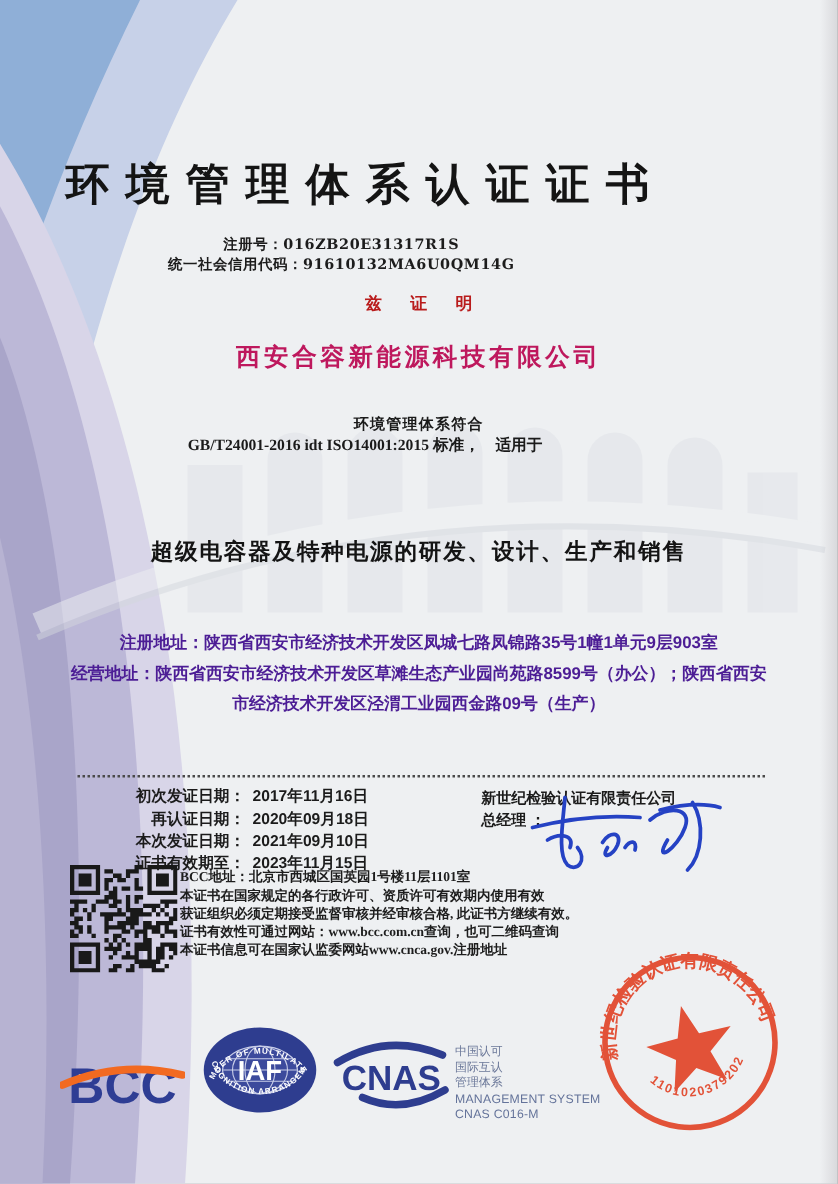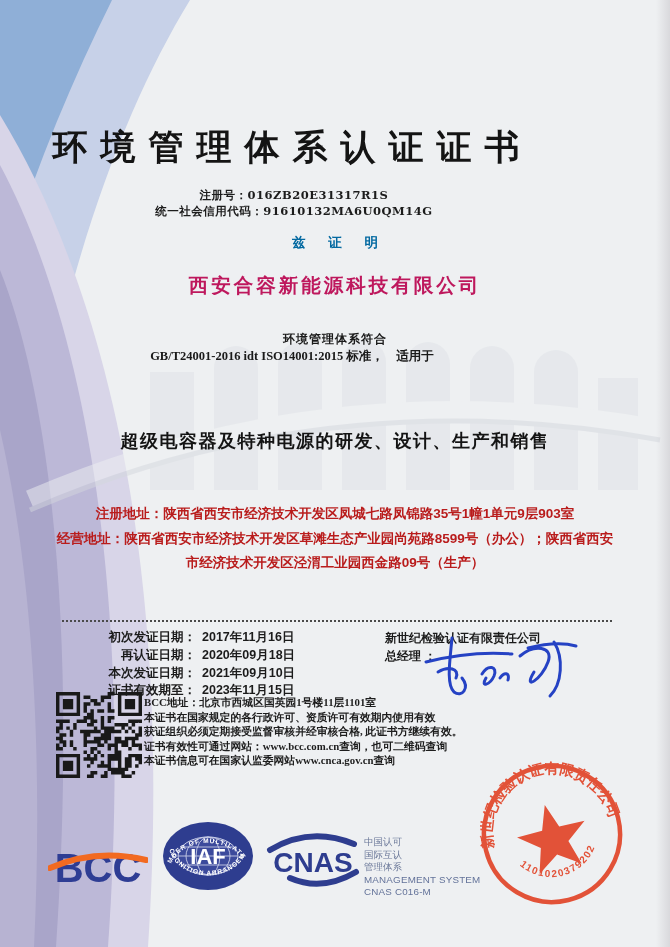--- a/index.html
+++ b/index.html
@@ -14,27 +14,27 @@
 
   .cert-title{
     left:0;top:124px;width:572px;text-align:center;
     font-family:"DejaVu Serif","Liberation Serif",serif;
     font-size:35px;font-weight:600;letter-spacing:13px;color:#141414;
     text-indent:13px;
   }
   .reg-line{
     left:0;top:188px;width:546px;text-align:center;
     font-family:"DejaVu Serif","Liberation Serif",serif;
-    font-size:11.5px;font-weight:bold;color:#1c1c1c;letter-spacing:.5px;padding-left:21px;
+    font-size:11.5px;font-weight:bold;color:#1c1c1c;letter-spacing:.5px;
   }
   .reg-line2{top:204px;}
   .hereby{
     left:0;top:234px;width:670px;text-align:center;
     font-family:"DejaVu Serif","Liberation Serif",serif;
-    font-size:13.5px;font-weight:bold;letter-spacing:9px;text-indent:9px;color:#0369a1;
+    font-size:13.5px;font-weight:bold;letter-spacing:9px;text-indent:9px;color:#b91c1c;
   }
   .company{
     left:0;top:272px;width:670px;text-align:center;
     font-family:"DejaVu Serif","Liberation Serif",serif;
     font-size:19.5px;font-weight:600;letter-spacing:3px;color:#be185d;
   }
   .sys-line{
     left:0;top:331px;width:670px;text-align:center;
     font-size:12px;font-weight:bold;color:#1a1a1a;letter-spacing:1px;
   }
@@ -43,21 +43,21 @@
     font-family:"Liberation Serif",serif;
     font-size:12.5px;font-weight:bold;color:#1a1a1a;
   }
   .scope{
     left:0;top:429px;width:670px;text-align:center;
     font-family:"DejaVu Serif","Liberation Serif",serif;
     font-size:18px;font-weight:600;letter-spacing:1.5px;color:#141414;
   }
   .addresses{
     left:52px;top:502px;width:566px;text-align:center;
-    font-size:13.5px;font-weight:bold;line-height:24.5px;color:#b91c1c;
+    font-size:13.5px;font-weight:bold;line-height:24.5px;color:#4c1d95;
   }
   .addresses p{margin:0;}
   .dotted-sep{
     left:62px;top:620px;width:550px;height:0;
     border-top:2px dotted #4a4a4a;
   }
   .dates{
     left:84px;top:629px;font-size:12.5px;font-weight:bold;color:#1b1b1b;
   }
   .dates .row{display:flex;line-height:17.8px;}
@@ -182,21 +182,21 @@
 
     <svg id="qr-svg" class="abs qr" width="86" height="86" viewBox="0 0 80 80">
         <path d="M48.0,0.0h3.2v3.2h-3.2zM51.2,0.0h3.2v3.2h-3.2zM25.6,3.2h3.2v3.2h-3.2zM28.8,3.2h3.2v3.2h-3.2zM41.6,3.2h3.2v3.2h-3.2zM44.8,3.2h3.2v3.2h-3.2zM48.0,3.2h3.2v3.2h-3.2zM32.0,6.4h3.2v3.2h-3.2zM35.2,6.4h3.2v3.2h-3.2zM41.6,6.4h3.2v3.2h-3.2zM25.6,9.6h3.2v3.2h-3.2zM28.8,9.6h3.2v3.2h-3.2zM35.2,9.6h3.2v3.2h-3.2zM38.4,9.6h3.2v3.2h-3.2zM48.0,9.6h3.2v3.2h-3.2zM25.6,12.8h3.2v3.2h-3.2zM48.0,12.8h3.2v3.2h-3.2zM25.6,16.0h3.2v3.2h-3.2zM32.0,16.0h3.2v3.2h-3.2zM38.4,16.0h3.2v3.2h-3.2zM41.6,16.0h3.2v3.2h-3.2zM48.0,16.0h3.2v3.2h-3.2zM51.2,16.0h3.2v3.2h-3.2zM28.8,19.2h3.2v3.2h-3.2zM32.0,19.2h3.2v3.2h-3.2zM25.6,22.4h3.2v3.2h-3.2zM28.8,22.4h3.2v3.2h-3.2zM32.0,22.4h3.2v3.2h-3.2zM41.6,22.4h3.2v3.2h-3.2zM48.0,22.4h3.2v3.2h-3.2zM51.2,22.4h3.2v3.2h-3.2zM0.0,25.6h3.2v3.2h-3.2zM3.2,25.6h3.2v3.2h-3.2zM6.4,25.6h3.2v3.2h-3.2zM9.6,25.6h3.2v3.2h-3.2zM19.2,25.6h3.2v3.2h-3.2zM22.4,25.6h3.2v3.2h-3.2zM25.6,25.6h3.2v3.2h-3.2zM32.0,25.6h3.2v3.2h-3.2zM35.2,25.6h3.2v3.2h-3.2zM41.6,25.6h3.2v3.2h-3.2zM48.0,25.6h3.2v3.2h-3.2zM67.2,25.6h3.2v3.2h-3.2zM70.4,25.6h3.2v3.2h-3.2zM73.6,25.6h3.2v3.2h-3.2zM76.8,25.6h3.2v3.2h-3.2zM3.2,28.8h3.2v3.2h-3.2zM16.0,28.8h3.2v3.2h-3.2zM28.8,28.8h3.2v3.2h-3.2zM32.0,28.8h3.2v3.2h-3.2zM41.6,28.8h3.2v3.2h-3.2zM54.4,28.8h3.2v3.2h-3.2zM57.6,28.8h3.2v3.2h-3.2zM60.8,28.8h3.2v3.2h-3.2zM64.0,28.8h3.2v3.2h-3.2zM70.4,28.8h3.2v3.2h-3.2zM0.0,32.0h3.2v3.2h-3.2zM3.2,32.0h3.2v3.2h-3.2zM9.6,32.0h3.2v3.2h-3.2zM16.0,32.0h3.2v3.2h-3.2zM35.2,32.0h3.2v3.2h-3.2zM41.6,32.0h3.2v3.2h-3.2zM44.8,32.0h3.2v3.2h-3.2zM48.0,32.0h3.2v3.2h-3.2zM51.2,32.0h3.2v3.2h-3.2zM60.8,32.0h3.2v3.2h-3.2zM67.2,32.0h3.2v3.2h-3.2zM76.8,32.0h3.2v3.2h-3.2zM0.0,35.2h3.2v3.2h-3.2zM12.8,35.2h3.2v3.2h-3.2zM22.4,35.2h3.2v3.2h-3.2zM25.6,35.2h3.2v3.2h-3.2zM28.8,35.2h3.2v3.2h-3.2zM32.0,35.2h3.2v3.2h-3.2zM35.2,35.2h3.2v3.2h-3.2zM38.4,35.2h3.2v3.2h-3.2zM44.8,35.2h3.2v3.2h-3.2zM48.0,35.2h3.2v3.2h-3.2zM51.2,35.2h3.2v3.2h-3.2zM54.4,35.2h3.2v3.2h-3.2zM57.6,35.2h3.2v3.2h-3.2zM64.0,35.2h3.2v3.2h-3.2zM70.4,35.2h3.2v3.2h-3.2zM76.8,35.2h3.2v3.2h-3.2zM3.2,38.4h3.2v3.2h-3.2zM6.4,38.4h3.2v3.2h-3.2zM12.8,38.4h3.2v3.2h-3.2zM25.6,38.4h3.2v3.2h-3.2zM28.8,38.4h3.2v3.2h-3.2zM41.6,38.4h3.2v3.2h-3.2zM44.8,38.4h3.2v3.2h-3.2zM48.0,38.4h3.2v3.2h-3.2zM73.6,38.4h3.2v3.2h-3.2zM76.8,38.4h3.2v3.2h-3.2zM0.0,41.6h3.2v3.2h-3.2zM3.2,41.6h3.2v3.2h-3.2zM25.6,41.6h3.2v3.2h-3.2zM35.2,41.6h3.2v3.2h-3.2zM38.4,41.6h3.2v3.2h-3.2zM41.6,41.6h3.2v3.2h-3.2zM44.8,41.6h3.2v3.2h-3.2zM48.0,41.6h3.2v3.2h-3.2zM54.4,41.6h3.2v3.2h-3.2zM57.6,41.6h3.2v3.2h-3.2zM64.0,41.6h3.2v3.2h-3.2zM67.2,41.6h3.2v3.2h-3.2zM70.4,41.6h3.2v3.2h-3.2zM73.6,41.6h3.2v3.2h-3.2zM3.2,44.8h3.2v3.2h-3.2zM6.4,44.8h3.2v3.2h-3.2zM12.8,44.8h3.2v3.2h-3.2zM25.6,44.8h3.2v3.2h-3.2zM28.8,44.8h3.2v3.2h-3.2zM32.0,44.8h3.2v3.2h-3.2zM35.2,44.8h3.2v3.2h-3.2zM38.4,44.8h3.2v3.2h-3.2zM44.8,44.8h3.2v3.2h-3.2zM54.4,44.8h3.2v3.2h-3.2zM57.6,44.8h3.2v3.2h-3.2zM60.8,44.8h3.2v3.2h-3.2zM64.0,44.8h3.2v3.2h-3.2zM70.4,44.8h3.2v3.2h-3.2zM0.0,48.0h3.2v3.2h-3.2zM6.4,48.0h3.2v3.2h-3.2zM12.8,48.0h3.2v3.2h-3.2zM25.6,48.0h3.2v3.2h-3.2zM38.4,48.0h3.2v3.2h-3.2zM41.6,48.0h3.2v3.2h-3.2zM48.0,48.0h3.2v3.2h-3.2zM51.2,48.0h3.2v3.2h-3.2zM54.4,48.0h3.2v3.2h-3.2zM60.8,48.0h3.2v3.2h-3.2zM64.0,48.0h3.2v3.2h-3.2zM70.4,48.0h3.2v3.2h-3.2zM73.6,48.0h3.2v3.2h-3.2zM76.8,48.0h3.2v3.2h-3.2zM0.0,51.2h3.2v3.2h-3.2zM3.2,51.2h3.2v3.2h-3.2zM16.0,51.2h3.2v3.2h-3.2zM32.0,51.2h3.2v3.2h-3.2zM35.2,51.2h3.2v3.2h-3.2zM48.0,51.2h3.2v3.2h-3.2zM54.4,51.2h3.2v3.2h-3.2zM67.2,51.2h3.2v3.2h-3.2zM76.8,51.2h3.2v3.2h-3.2zM25.6,54.4h3.2v3.2h-3.2zM32.0,54.4h3.2v3.2h-3.2zM38.4,54.4h3.2v3.2h-3.2zM54.4,54.4h3.2v3.2h-3.2zM57.6,54.4h3.2v3.2h-3.2zM28.8,57.6h3.2v3.2h-3.2zM35.2,57.6h3.2v3.2h-3.2zM41.6,57.6h3.2v3.2h-3.2zM48.0,57.6h3.2v3.2h-3.2zM51.2,57.6h3.2v3.2h-3.2zM54.4,57.6h3.2v3.2h-3.2zM57.6,57.6h3.2v3.2h-3.2zM67.2,57.6h3.2v3.2h-3.2zM70.4,57.6h3.2v3.2h-3.2zM73.6,57.6h3.2v3.2h-3.2zM76.8,57.6h3.2v3.2h-3.2zM25.6,60.8h3.2v3.2h-3.2zM28.8,60.8h3.2v3.2h-3.2zM32.0,60.8h3.2v3.2h-3.2zM35.2,60.8h3.2v3.2h-3.2zM48.0,60.8h3.2v3.2h-3.2zM51.2,60.8h3.2v3.2h-3.2zM54.4,60.8h3.2v3.2h-3.2zM57.6,60.8h3.2v3.2h-3.2zM64.0,60.8h3.2v3.2h-3.2zM67.2,60.8h3.2v3.2h-3.2zM73.6,60.8h3.2v3.2h-3.2zM76.8,60.8h3.2v3.2h-3.2zM32.0,64.0h3.2v3.2h-3.2zM41.6,64.0h3.2v3.2h-3.2zM48.0,64.0h3.2v3.2h-3.2zM57.6,64.0h3.2v3.2h-3.2zM64.0,64.0h3.2v3.2h-3.2zM67.2,64.0h3.2v3.2h-3.2zM76.8,64.0h3.2v3.2h-3.2zM28.8,67.2h3.2v3.2h-3.2zM38.4,67.2h3.2v3.2h-3.2zM41.6,67.2h3.2v3.2h-3.2zM44.8,67.2h3.2v3.2h-3.2zM48.0,67.2h3.2v3.2h-3.2zM57.6,67.2h3.2v3.2h-3.2zM64.0,67.2h3.2v3.2h-3.2zM67.2,67.2h3.2v3.2h-3.2zM73.6,67.2h3.2v3.2h-3.2zM48.0,70.4h3.2v3.2h-3.2zM51.2,70.4h3.2v3.2h-3.2zM54.4,70.4h3.2v3.2h-3.2zM57.6,70.4h3.2v3.2h-3.2zM60.8,70.4h3.2v3.2h-3.2zM64.0,70.4h3.2v3.2h-3.2zM32.0,73.6h3.2v3.2h-3.2zM35.2,73.6h3.2v3.2h-3.2zM44.8,73.6h3.2v3.2h-3.2zM51.2,73.6h3.2v3.2h-3.2zM54.4,73.6h3.2v3.2h-3.2zM57.6,73.6h3.2v3.2h-3.2zM60.8,73.6h3.2v3.2h-3.2zM70.4,73.6h3.2v3.2h-3.2zM28.8,76.8h3.2v3.2h-3.2zM32.0,76.8h3.2v3.2h-3.2zM41.6,76.8h3.2v3.2h-3.2zM44.8,76.8h3.2v3.2h-3.2zM60.8,76.8h3.2v3.2h-3.2zM64.0,76.8h3.2v3.2h-3.2zM67.2,76.8h3.2v3.2h-3.2zM0,0h22.400000000000002v22.400000000000002h-22.400000000000002z M3.2,3.2v16h16v-16zM6.4,6.4h9.600000000000001v9.600000000000001h-9.600000000000001zM57.6,0h22.400000000000002v22.400000000000002h-22.400000000000002z M60.800000000000004,3.2v16h16v-16zM64,6.4h9.600000000000001v9.600000000000001h-9.600000000000001zM0,57.6h22.400000000000002v22.400000000000002h-22.400000000000002z M3.2,60.800000000000004v16h16v-16zM6.4,64h9.600000000000001v9.600000000000001h-9.600000000000001z" fill="#191919" fill-rule="evenodd"></path>
       </svg>
 
     <div class="abs fine-print">
       <div>BCC地址：北京市西城区国英园1号楼11层1101室</div>
       <div>本证书在国家规定的各行政许可、资质许可有效期内使用有效</div>
       <div>获证组织必须定期接受监督审核并经审核合格, 此证书方继续有效。</div>
       <div>证书有效性可通过网站：www.bcc.com.cn查询，也可二维码查询</div>
-      <div>本证书信息可在国家认监委网站www.cnca.gov.cn查询</div>
+      <div>本证书信息可在国家认监委网站www.cnca.gov.注册地址</div>
     </div>
 
     <svg class="abs logo-bcc" width="100" height="58" viewBox="0 0 100 58">
       <text x="50" y="44" text-anchor="middle" font-family="Liberation Sans,sans-serif" font-size="40" font-weight="bold" fill="#2e3d94">BCC</text>
       <path d="M2,30 Q48,10 98,22" stroke="#f26a21" stroke-width="6" fill="none" stroke-linecap="round"></path>
     </svg>
 
     <svg class="abs logo-iaf" width="96" height="76" viewBox="0 0 96 76">
       <ellipse cx="48" cy="38" rx="45" ry="34" fill="#2e3d8f"></ellipse>
       <ellipse cx="48" cy="38" rx="30" ry="19" fill="#3c4a9c" stroke="#c8cde8" stroke-width="1"></ellipse>

